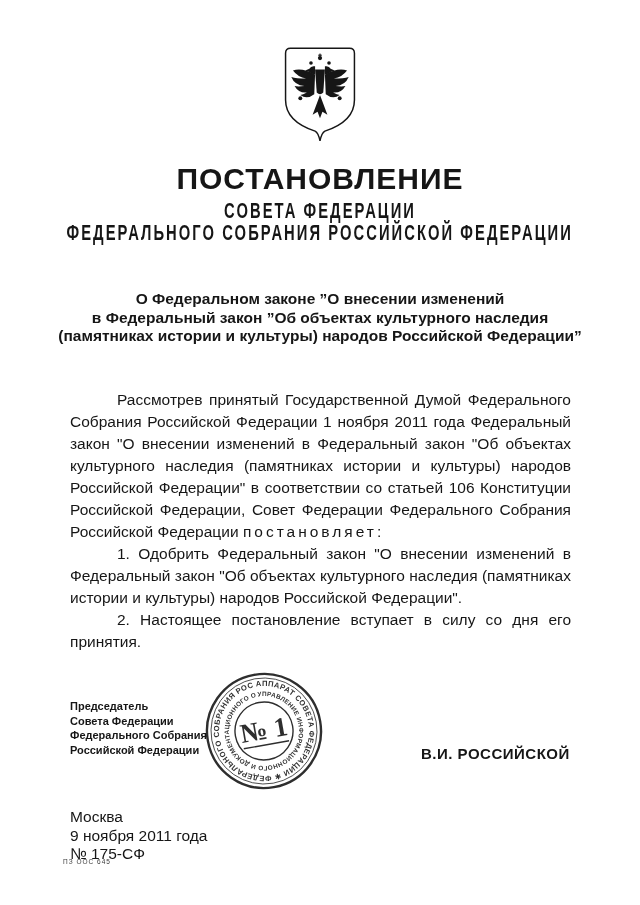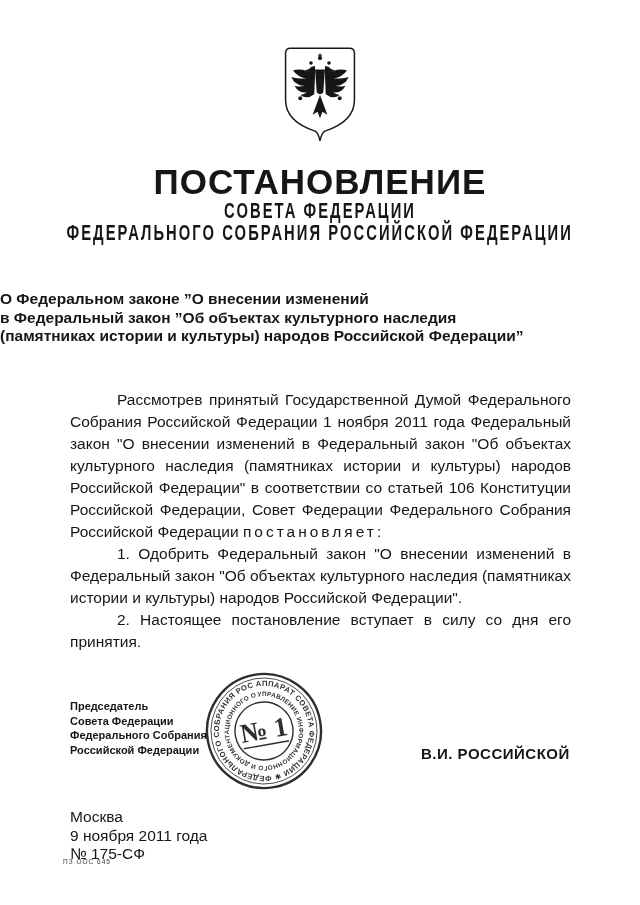--- a/index.html
+++ b/index.html
@@ -4,31 +4,31 @@
 <style>
   html,body{margin:0;padding:0;background:#ffffff;}
   .page{
     position:relative;width:640px;height:905px;background:#ffffff;overflow:hidden;
     font-family:"Liberation Sans","DejaVu Sans",sans-serif;color:#161616;
   }
   .abs{position:absolute;}
   .crest{left:279px;top:45px;}
   .doc-title{
     left:0;top:162px;width:640px;text-align:center;
-    font-size:35px;font-weight:700;letter-spacing:1px;
+    font-size:30px;font-weight:700;letter-spacing:1px;
   }
   .issuer-row{left:0;width:640px;text-align:center;}
   .issuer-1{top:201px;}
   .issuer-2{top:223px;}
   .cond{
     display:inline-block;font-weight:700;font-size:18px;letter-spacing:2.5px;
     transform:scale(0.82,1.22);transform-origin:center;white-space:nowrap;
   }
   .subject{
-    left:0;top:290px;width:640px;text-align:left;
+    left:0;top:290px;width:640px;text-align:center;
     font-size:15.5px;font-weight:700;line-height:18.5px;
   }
   .body-text{
     left:70px;top:389px;width:501px;
     font-size:15.5px;line-height:22px;text-align:justify;
   }
   .body-text p{margin:0;text-indent:47px;}
   .resolve{font-weight:400;letter-spacing:3px;}
   .sig-block{
     left:70px;top:699px;font-size:11px;font-weight:700;line-height:14.5px;

